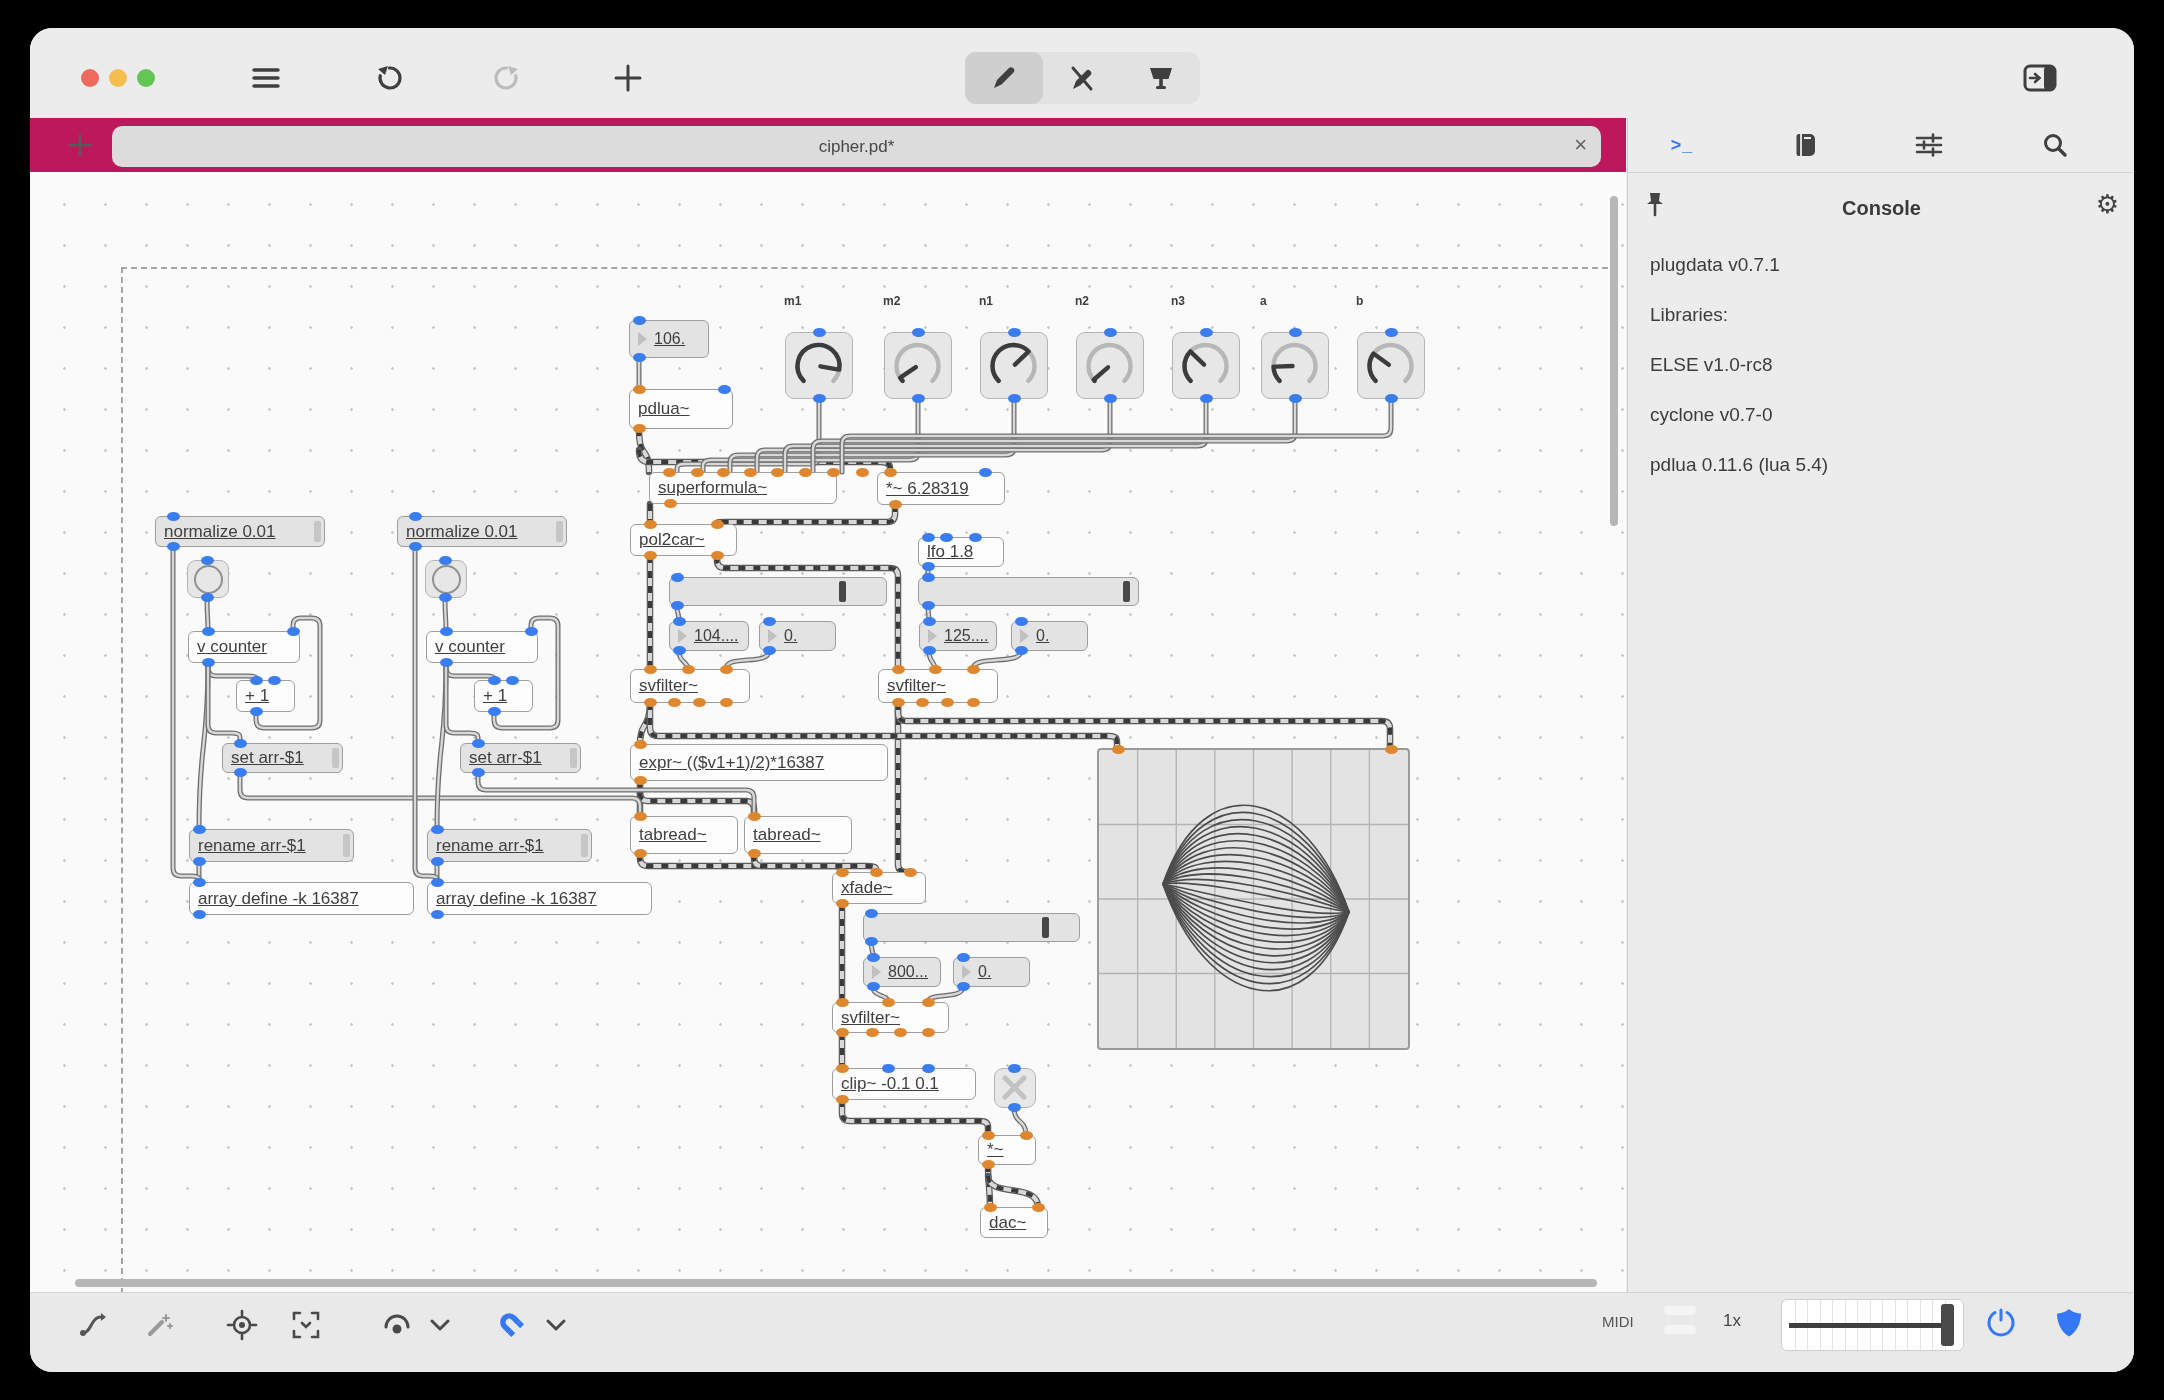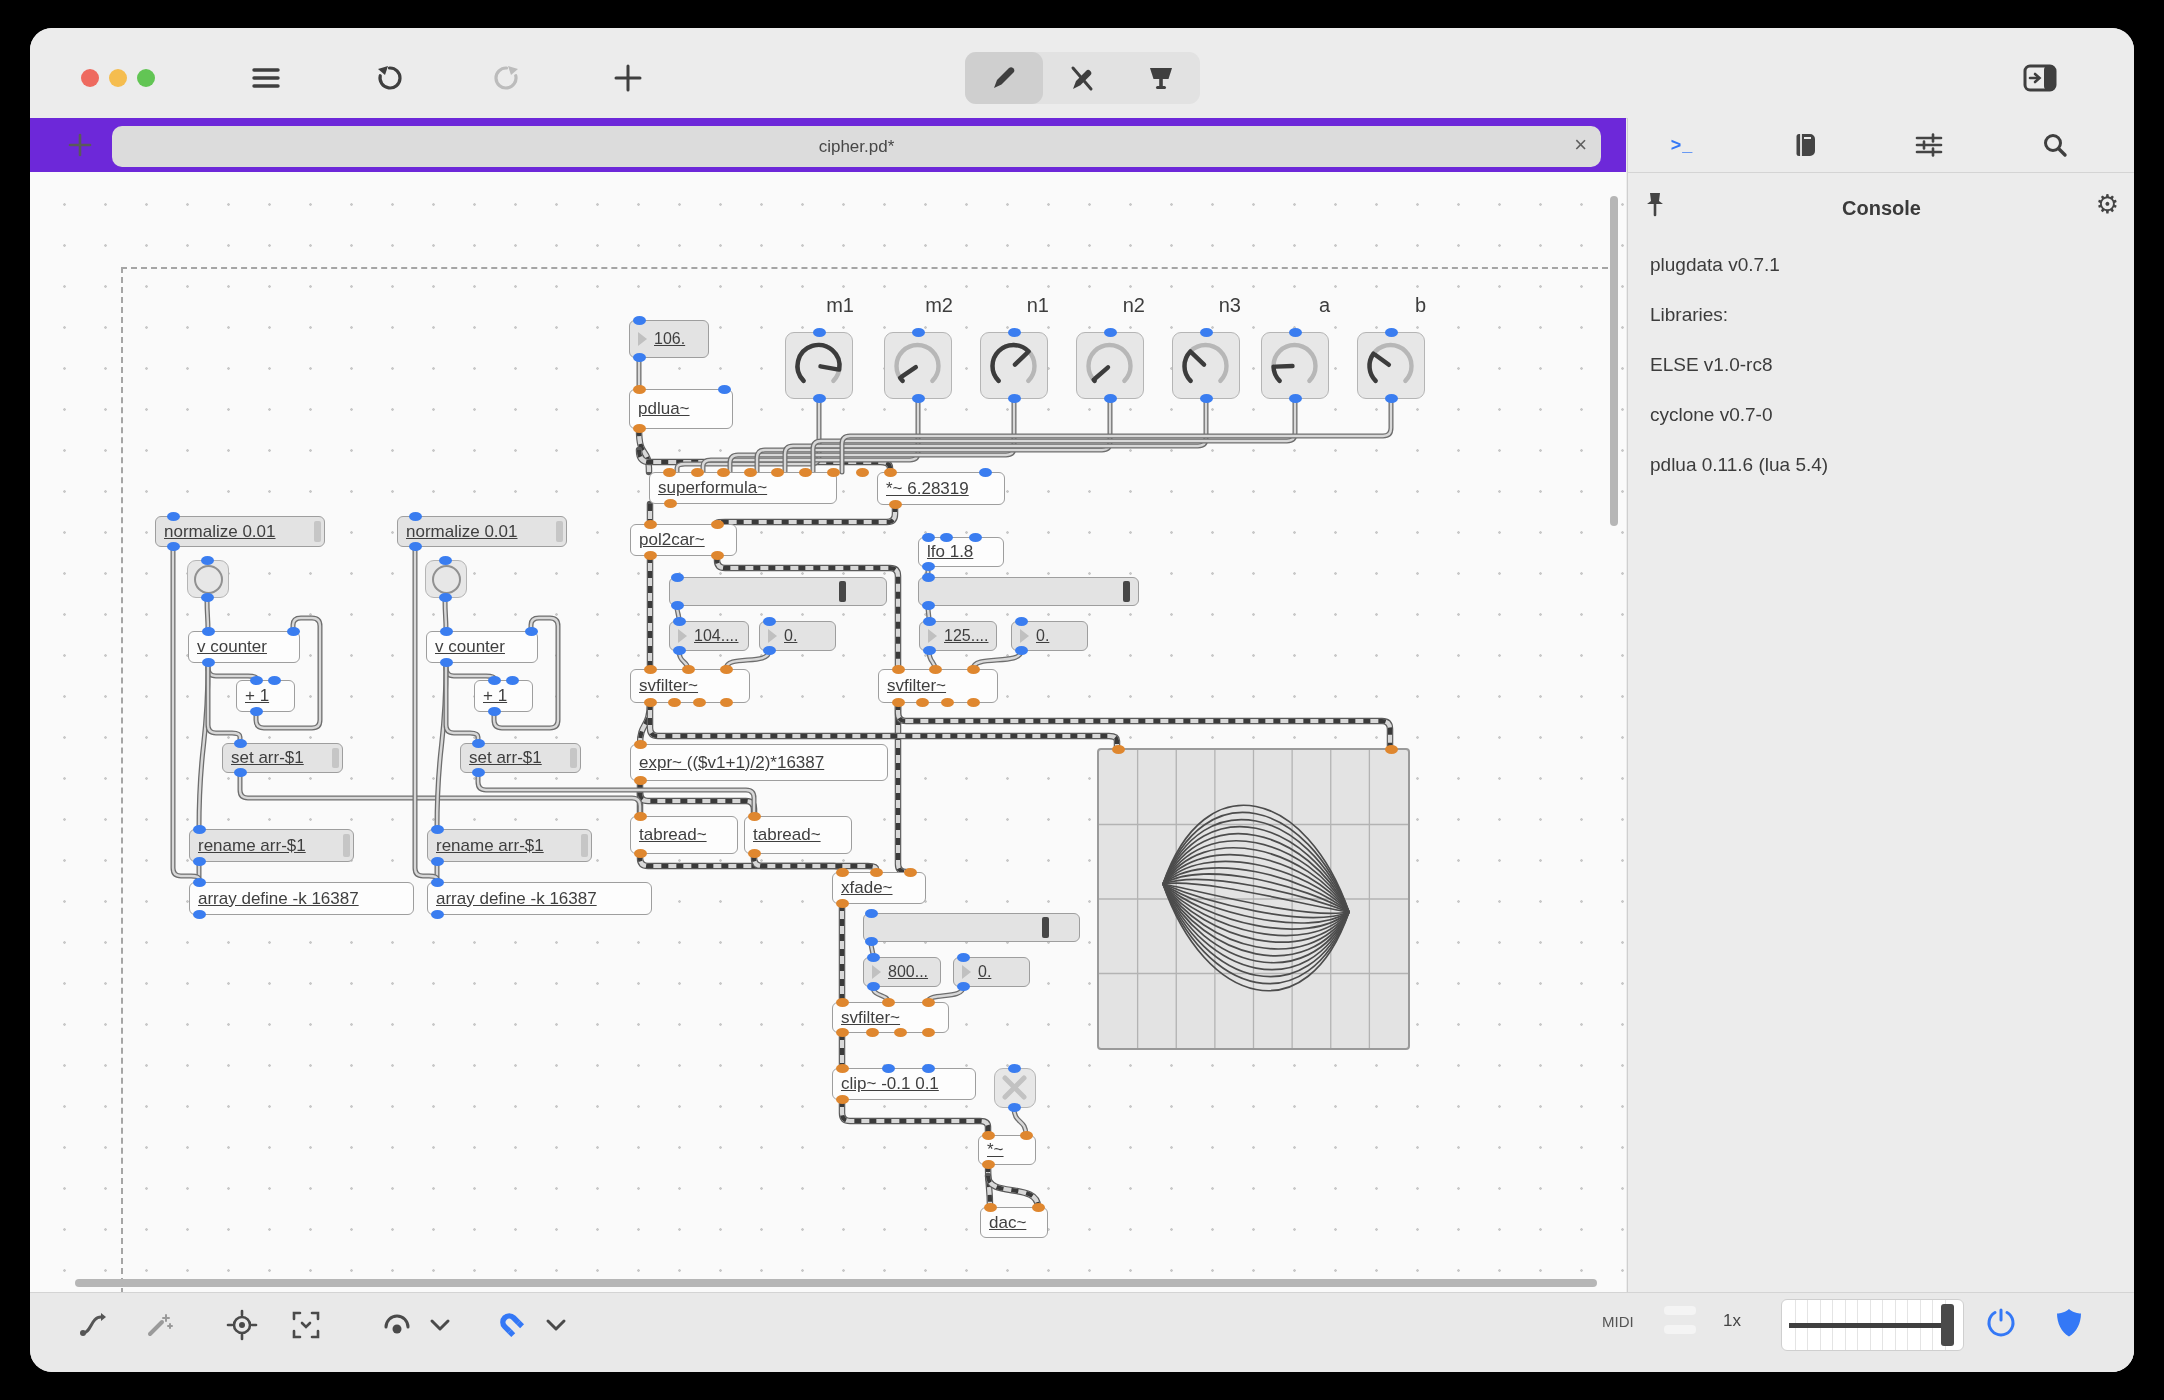--- a/index.html
+++ b/index.html
@@ -5,39 +5,39 @@
   html,body{margin:0;padding:0;background:#000;width:2164px;height:1400px;font-family:"Liberation Sans",sans-serif;}
   .abs{position:absolute;}
   #window{position:absolute;left:30px;top:28px;width:2104px;height:1344px;background:#ececec;border-radius:22px;overflow:hidden;}
   #win-inner{position:absolute;left:-30px;top:-28px;width:2164px;height:1400px;}
   
   .tl-dot{position:absolute;width:18px;height:18px;border-radius:50%;top:69px;}
   .tbar-icon{position:absolute;top:52px;width:52px;height:52px;display:flex;align-items:center;justify-content:center;}
   #seg{position:absolute;left:965px;top:52px;width:235px;height:52px;background:#e2e2e2;border-radius:11px;}
   .seg-btn{position:absolute;top:0;width:78px;height:52px;display:flex;align-items:center;justify-content:center;border-radius:11px;}
   .seg-sel{background:#cfcfcf;}
-  #tabbar{position:absolute;left:30px;top:118px;width:1596px;height:54px;background:#6d28d9;border-bottom:1px solid #d2d2d2;}
+  #tabbar{position:absolute;left:30px;top:118px;width:1596px;height:54px;background:#be185d;border-bottom:1px solid #d2d2d2;}
   #tab{position:absolute;left:82px;top:8px;width:1489px;height:41px;background:#dcdcdc;border-radius:10px;}
   #tab-title{position:absolute;left:0;right:0;top:0;bottom:0;display:flex;align-items:center;justify-content:center;font-size:17px;color:#474747;}
   #tab-close{position:absolute;right:14px;top:6px;font-size:22px;color:#5f5f5f;}
   
   #canvas{position:absolute;left:30px;top:172px;width:1596px;height:1120px;overflow:hidden;background:#fafafa;}
   #canvas-inner{position:absolute;left:-30px;top:-172px;width:2164px;height:1400px;
     background-image:radial-gradient(#c9c9c9 1.2px, transparent 1.5px);background-size:41px 41px;background-position:3px 20px;}
   #dashed-frame{position:absolute;border-top:2px dashed #a5a5a5;border-left:2px dashed #a5a5a5;}
   #wires{position:absolute;left:0;top:0;}
   .node{position:absolute;box-sizing:border-box;z-index:5;text-decoration:underline;}
   .obj,.msg,.num{background:#fdfdfd;border:1.5px solid #9e9e9e;border-radius:6px;color:#3f3f3f;
     font-size:17px;display:flex;align-items:center;padding:0 8px;white-space:nowrap;}
   .msg{background:#e3e3e3;}
   .msg::after{content:'';position:absolute;right:3px;top:4px;bottom:4px;width:7px;background:#c6c6c6;border-radius:2px;}
   .num{background:#e3e3e3;font-size:16px;}
   .num .tri{width:0;height:0;border-left:9px solid #c0c0c0;border-top:7px solid transparent;border-bottom:7px solid transparent;margin-right:7px;flex:none;}
   .knob{background:#e7e7e7;border:1.5px solid #b5b5b5;border-radius:9px;}
-  .knob-label{position:absolute;width:70px;text-align:right;font-size:20px;color:#3d3d3d;z-index:5;}
+  .knob-label{position:absolute;width:70px;text-align:left;font-size:12px;color:#3d3d3d;z-index:5;font-weight:bold;}
   .bang{background:#e7e7e7;border:1.5px solid #b5b5b5;border-radius:9px;display:flex;align-items:center;justify-content:center;}
   .bang .circ{width:25px;height:25px;border:2.5px solid #919191;border-radius:50%;}
   .toggle{background:#e7e7e7;border:1.5px solid #b5b5b5;border-radius:9px;}
   .slider{background:#e3e3e3;border:1.5px solid #9e9e9e;border-radius:6px;}
   .slider .mark{position:absolute;top:3px;bottom:3px;width:7px;background:#474747;border-radius:2px;}
   .scope{background:#e3e3e3;border:2px solid #9a9a9a;border-radius:4px;}
   .nub{position:absolute;width:13px;height:9px;border-radius:50%;z-index:7;}
   .nub.s{background:#df872f;}
   .nub.c{background:#3a7df0;}
   

